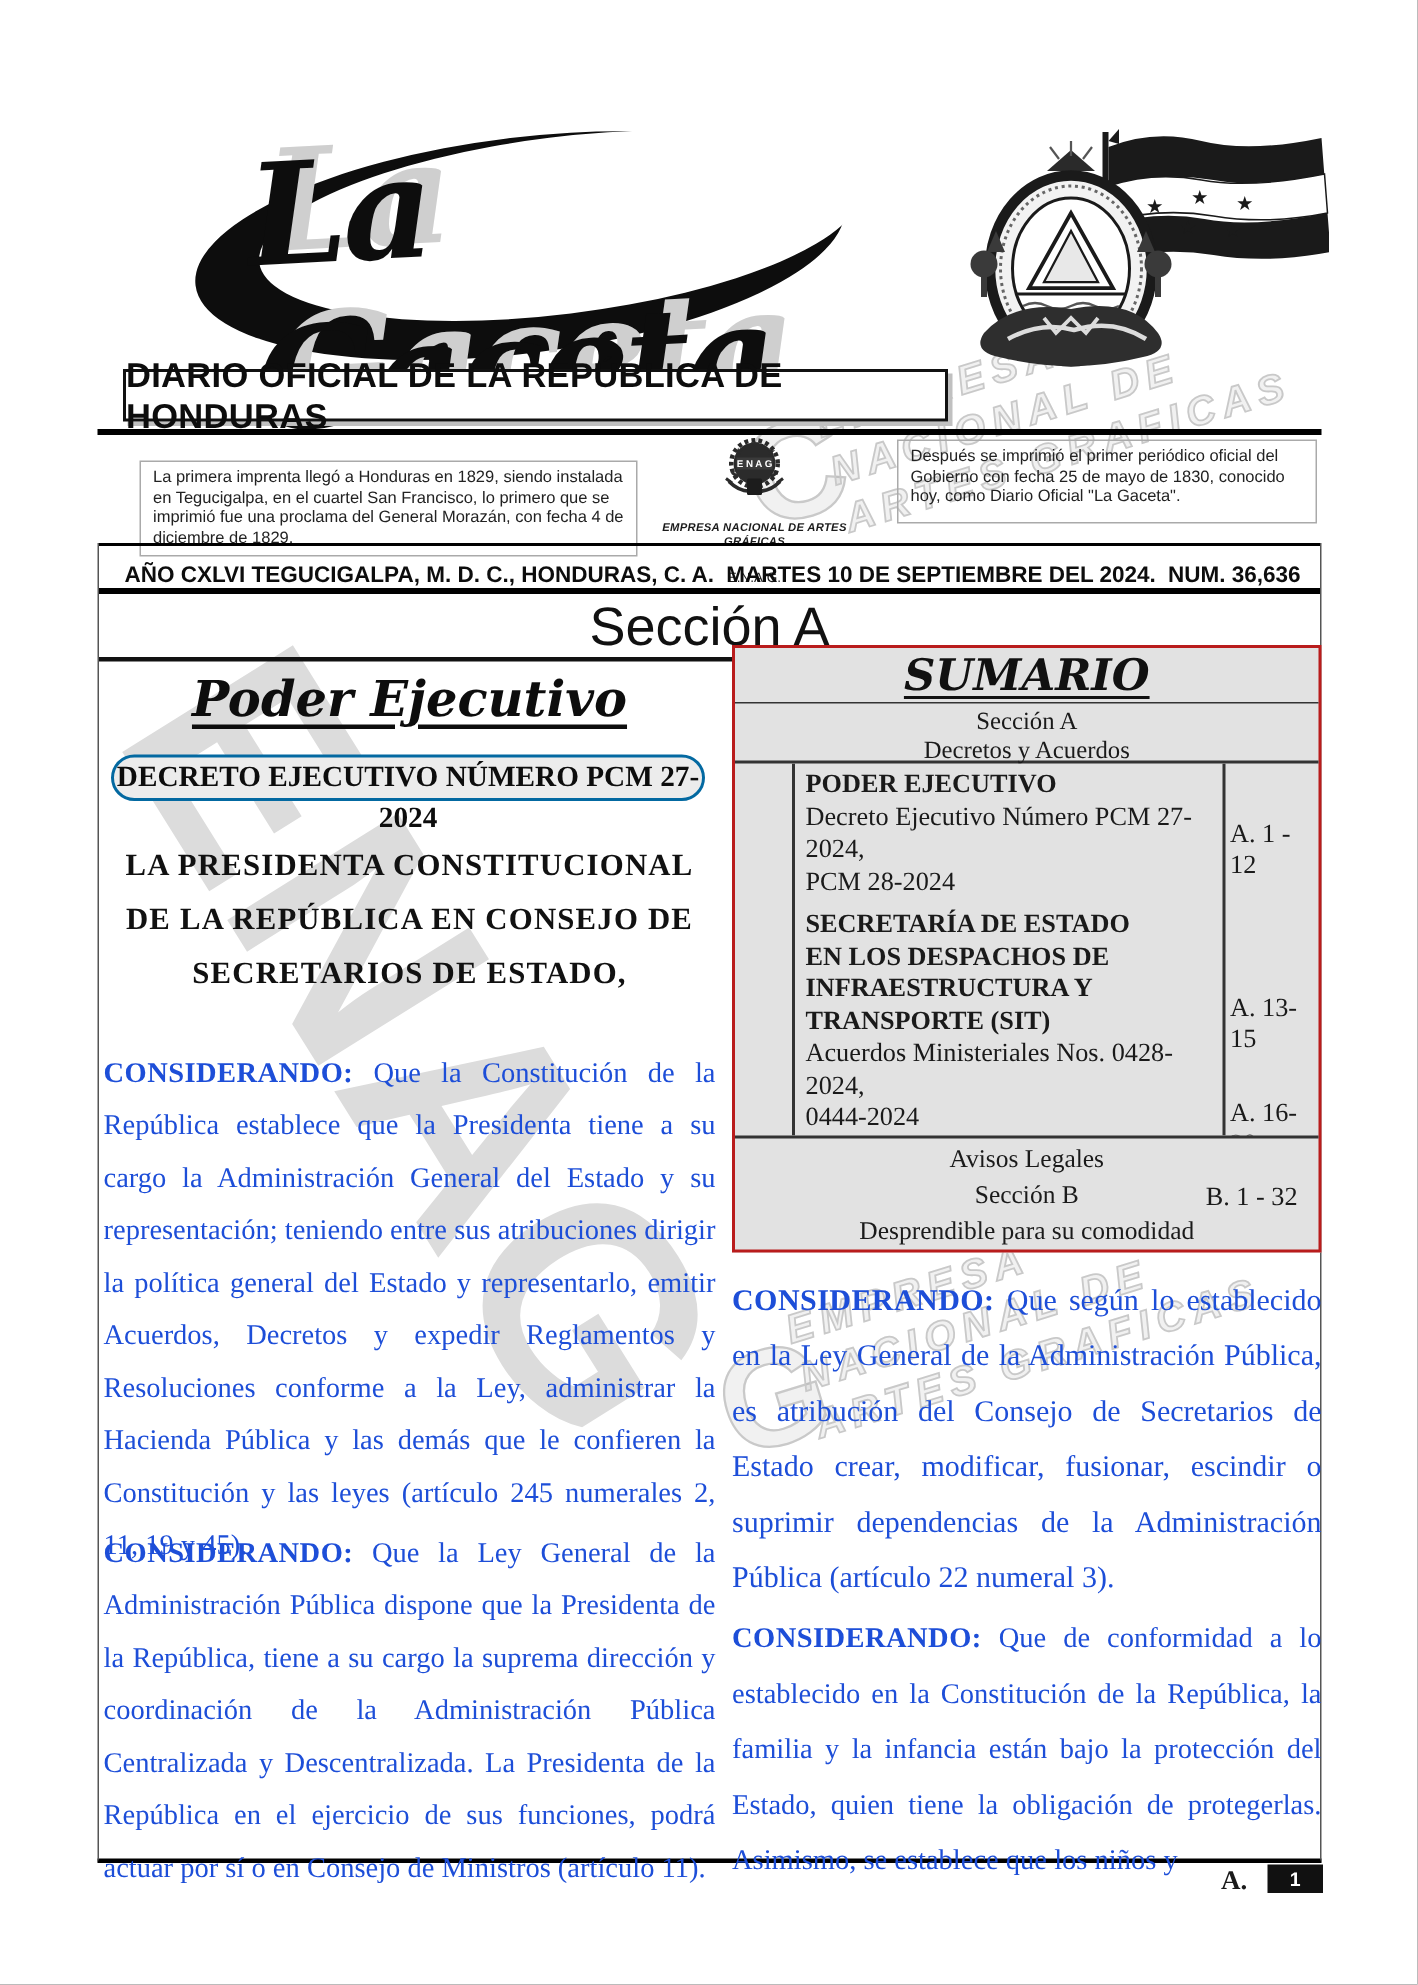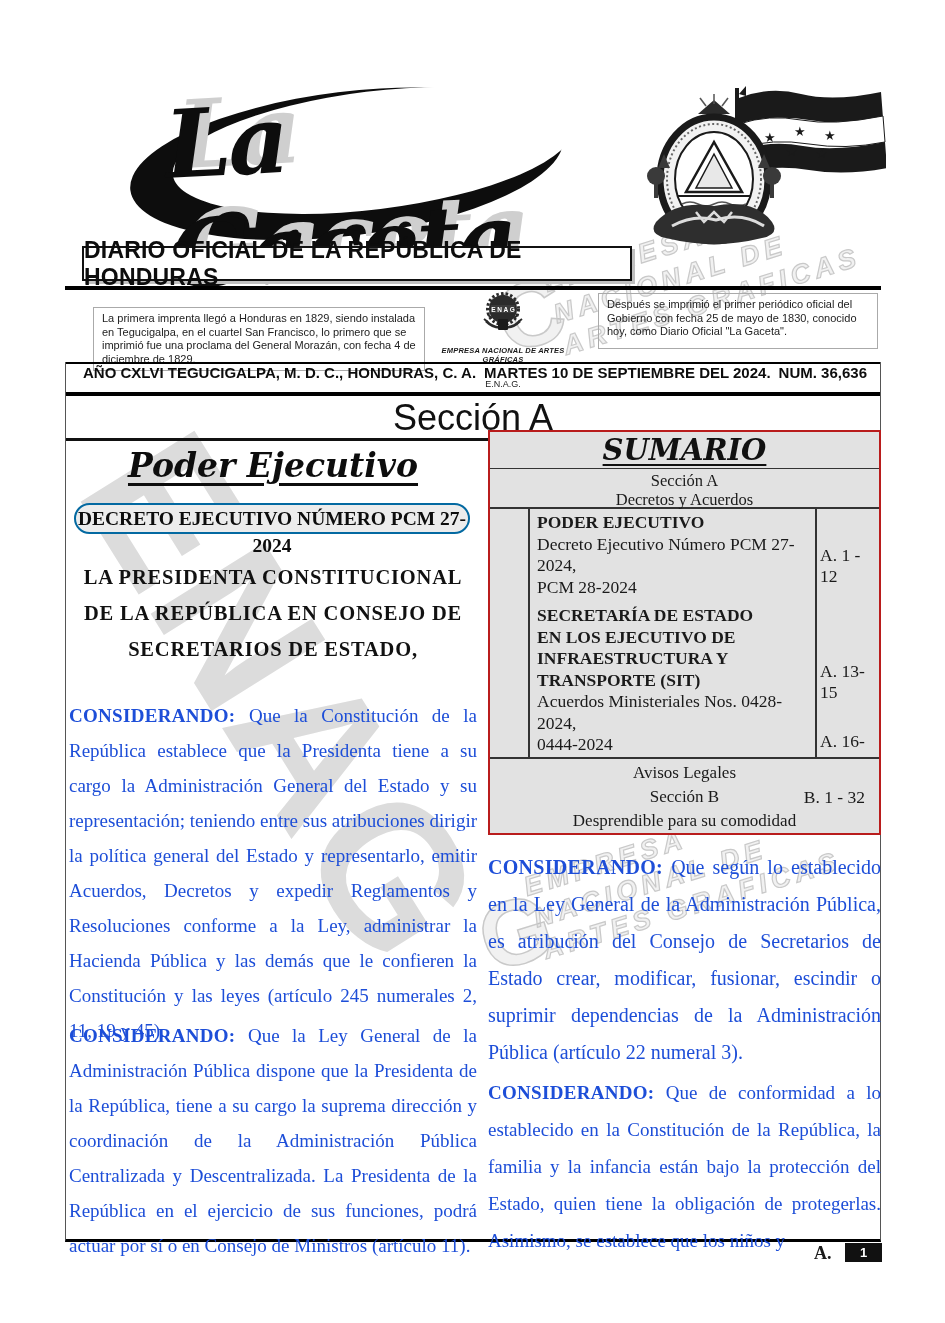--- a/index.html
+++ b/index.html
@@ -67,21 +67,21 @@
   }
   #enag-abbr { font-family:"Liberation Sans", sans-serif; font-weight:normal; font-size:9px; margin-top:15px; }
   
   #main-frame {
     left:65px; top:362px; width:816px; height:880px;
     border-left:1px solid #555; border-right:1px solid #555; border-bottom:3px solid #000;
   }
   #date-bar {
     position:absolute; left:0; top:0; width:814px; height:34px;
     border-top:2px solid #000; border-bottom:4px solid #000;
-    display:flex; align-items:flex-start; justify-content:space-between;
+    display:flex; align-items:flex-end; justify-content:space-between;
     padding:0 13px 0 17px;
     font-family:"Liberation Sans", sans-serif; font-weight:bold; font-size:15px; color:#0d0d0d;
     background:transparent;
   }
   #section-banner {
     position:absolute; left:0; top:34px; width:814px; height:45px;
     border-bottom:3px solid #111; text-align:center;
     font-family:"Liberation Sans", sans-serif; font-size:36px; line-height:44px; color:#111;
   }
   
@@ -274,21 +274,21 @@
         <div class="sum-vline" id="sum-vline-gutter"></div>
         <div class="sum-vline" id="sum-vline-refs"></div>
         <div id="sum-entries">
           <div class="sum-entry">
             <div class="sum-org">PODER EJECUTIVO</div>
             <div class="sum-detail">Decreto Ejecutivo Número PCM 27-2024,
 PCM 28-2024</div>
           </div>
           <div class="sum-entry">
             <div class="sum-org">SECRETARÍA DE ESTADO
-EN LOS EJECUTIVO DE
+EN LOS DESPACHOS DE
 INFRAESTRUCTURA Y
 TRANSPORTE (SIT)</div>
             <div class="sum-detail">Acuerdos Ministeriales Nos. 0428-2024,
 0444-2024</div>
           </div>
 
         </div>
         <div class="sum-ref" id="sum-ref-0">A. 1 - 12</div>
         <div class="sum-ref" id="sum-ref-1">A. 13-15</div>
         <div class="sum-ref" id="sum-ref-2">A. 16-20</div>

